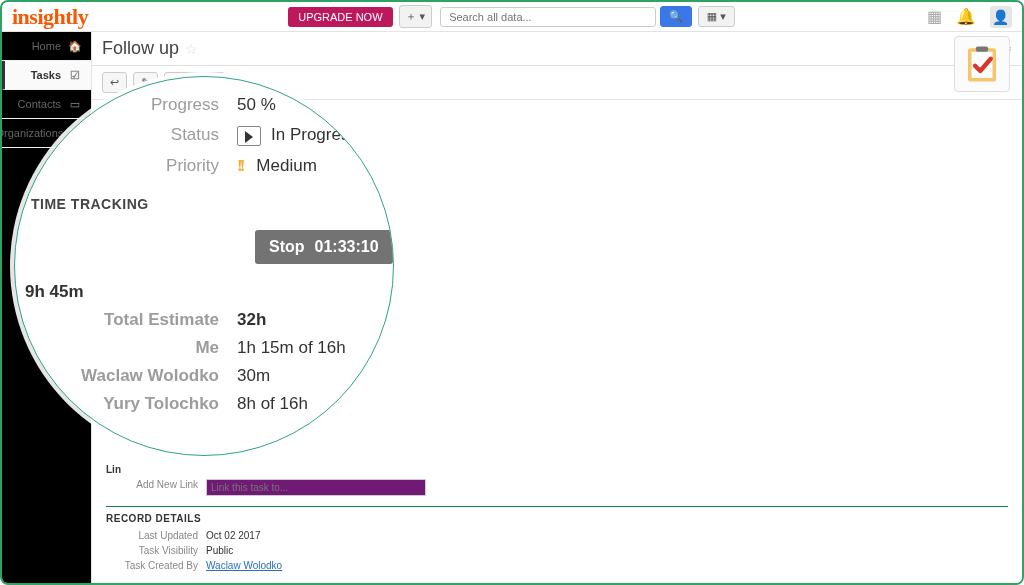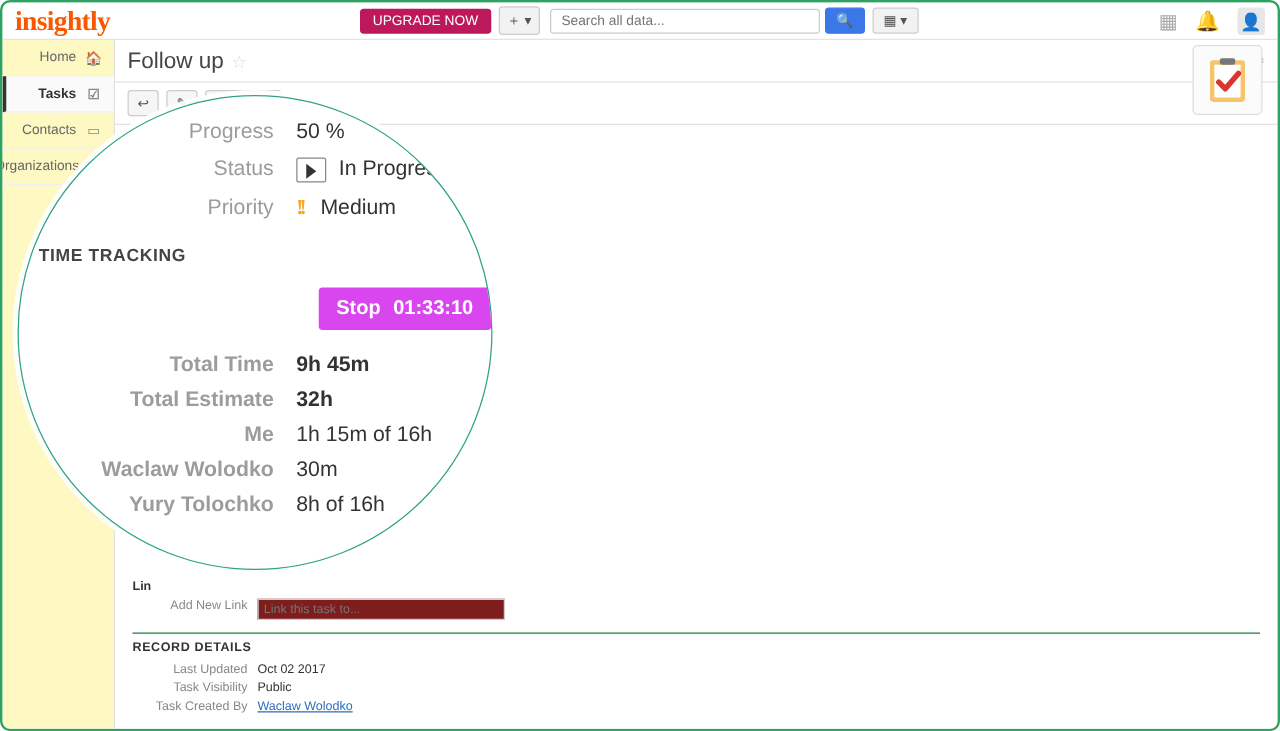--- a/index.html
+++ b/index.html
@@ -48,21 +48,21 @@
   .btn-grid { margin-left:6px; }
   .topbar-right { margin-left:auto; display:flex; align-items:center; gap:14px; color:#aaa; font-size:16px; }
   .avatar { width:22px; height:22px; border-radius:3px; background:#e6e6e6; display:flex; align-items:center; justify-content:center; color:#bbb; font-size:14px; }
 
   
   .sidebar {
     position: absolute;
     left: 0; top: 30px; bottom: 0;
     width: 90px;
     border-right: 1px solid #e3e3e3;
-    background: #fef9c3;
+    background: #000000;
   }
   .side-item {
     display:flex; align-items:center; justify-content:flex-end;
     padding: 6px 8px; gap:6px;
     font-size: 11px; color:#666;
     border-bottom: 1px solid #f0f0f0;
   }
   .side-item.selected { background:#fafafa; font-weight:bold; color:#333; border-left:3px solid #333; }
   .side-icon { width:16px; height:16px; display:inline-flex; align-items:center; justify-content:center; color:#888; }
 
@@ -99,21 +99,21 @@
     position:absolute; left:0; right:0; top:70px; bottom:0;
     padding:10px 14px;
     font-size:11px; color:#555;
     overflow:hidden;
   }
   .rec-section-title { font-weight:bold; font-size:10px; color:#333; letter-spacing:0.5px; margin:8px 0 4px; border-top:1px solid #15803d; padding-top:6px;}
   .rec-row { display:flex; padding:2px 0; }
   .rec-label { width:100px; text-align:right; color:#888; font-size:10px; padding-right:8px; }
   .rec-val { color:#333; font-size:10px; }
   .rec-link { color:#2a6ebb; }
-  .input-inline { border:1px solid #ccc; padding:2px 4px; font-size:10px; width:198px; color:#999; background:#7f1d1d; }
+  .input-inline { border:1px solid #ccc; padding:2px 4px; font-size:10px; width:220px; color:#999; background:#701a75; }
   .badge-red-dot { width:10px; height:10px; border-radius:50%; background:#e94b3b; display:inline-block; margin-right:4px; vertical-align:middle;}
 
   
   .focus-circle {
     position:absolute;
     left:12px; top:74px;
     width:380px; height:380px;
     border:1px solid #2ea28a;
     border-radius:50%;
     background:#ffffff;
@@ -130,21 +130,21 @@
   .focus-val { font-size:17px; color:#333; font-weight:bold; }
   .focus-val.normal { font-weight:normal; }
   .play-box { display:inline-block; width:24px; height:20px; border:1px solid #888; border-radius:2px; margin-right:10px; position:relative; vertical-align:middle;}
   .play-box::after { content:""; position:absolute; left:7px; top:4px; border-left:8px solid #333; border-top:6px solid transparent; border-bottom:6px solid transparent; }
   .priority-excl { color:#f5a623; font-weight:bold; font-size:17px; margin-right:14px; font-family:Georgia, serif; letter-spacing:-3px;}
   .tt-heading {
     font-size:14px; font-weight:bold; color:#444;
     margin:20px 0 18px 6px; letter-spacing:0.5px;
   }
   .btn-stop {
-    background:#d946ef; color:#fff; font-weight:bold;
+    background:#737373; color:#fff; font-weight:bold;
     border:none; border-radius:3px;
     padding:8px 14px; font-size:16px;
     display:inline-flex; align-items:center; gap:10px;
     margin:0 16px 18px 230px;
   }
   .tt-grid .focus-row { margin-bottom:8px; }
   .tt-grid .focus-label { width:212px; font-size:17px; color:#9c9c9c; font-weight:bold;}
   .tt-grid .focus-val { font-weight:bold; }
   .tt-grid .focus-val.plain { font-weight:normal; }
 
@@ -267,21 +267,20 @@
 
     <div class="tt-heading">TIME TRACKING</div>
 
     <button class="btn-stop">
       <span>Stop</span>
       <span>01:33:10</span>
     </button>
 
     <div class="tt-grid">
       <div class="focus-row">
-        <div class="focus-label">Total Time</div>
         <div class="focus-val">9h 45m</div>
       </div>
       <div class="focus-row">
         <div class="focus-label">Total Estimate</div>
         <div class="focus-val">32h</div>
       </div>
       <div class="focus-row">
         <div class="focus-label">Me</div>
         <div class="focus-val plain">1h 15m of 16h</div>
       </div>

